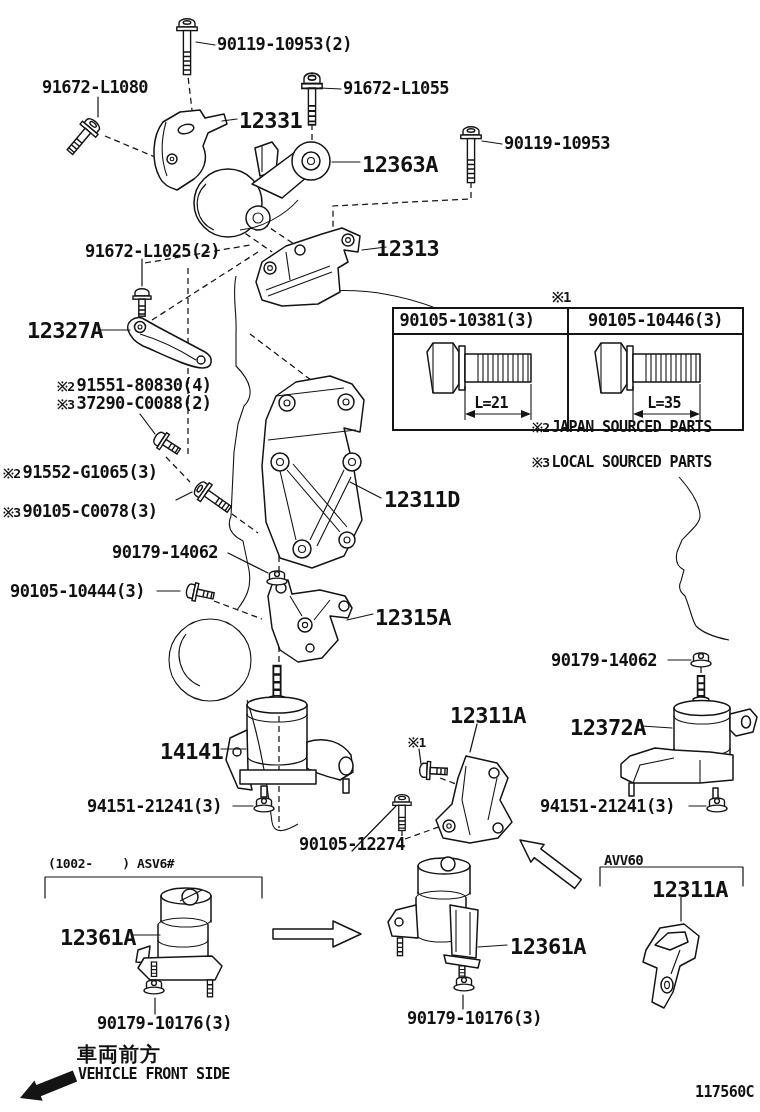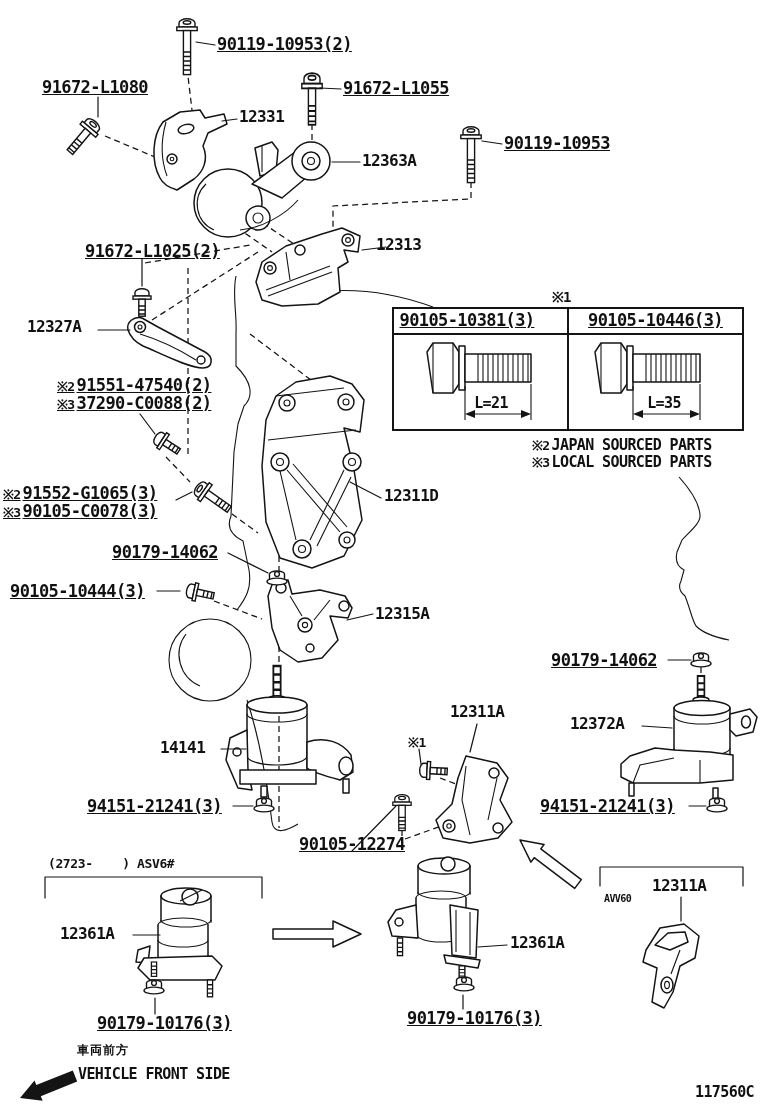--- a/index.html
+++ b/index.html
@@ -1,20 +1,20 @@
 <!DOCTYPE html>
 <html><head>
 <meta charset="utf-8">
 <style>
   html,body{margin:0;padding:0;background:#fff;}
   #stage{position:relative;width:760px;height:1112px;background:#ffffff;overflow:hidden;
          font-family:"DejaVu Sans Mono", "Liberation Mono", monospace;color:#111;}
   #stage svg{position:absolute;left:0;top:0;}
-  .lbl{position:absolute;font-weight:700;font-size:17px;line-height:1.05;white-space:pre;letter-spacing:-0.6px;text-decoration:underline;}
-  .lbl-lg{position:absolute;font-weight:700;font-size:16px;line-height:1.05;white-space:pre;letter-spacing:-0.6px;}
+  .lbl{position:absolute;font-weight:700;font-size:17px;line-height:1.05;white-space:pre;letter-spacing:-0.6px;}
+  .lbl-lg{position:absolute;font-weight:700;font-size:22px;line-height:1.05;white-space:pre;letter-spacing:-0.6px;}
   .lbl-sm{position:absolute;font-weight:700;font-size:15px;line-height:1.05;white-space:pre;letter-spacing:-0.6px;}
   .lbl-xs{position:absolute;font-weight:700;font-size:13px;line-height:1.05;white-space:pre;letter-spacing:-0.4px;}
   .flag{font-size:13px;font-weight:700;margin-right:2px;}
   .center{text-align:center;}
   .cjk{font-family:"DejaVu Sans","Liberation Sans",sans-serif;font-weight:700;}
   .ln{stroke:#141414;stroke-width:1.2;fill:none;stroke-linecap:round;stroke-linejoin:round;}
   .part{stroke:#141414;stroke-width:1.5;fill:#fff;stroke-linecap:round;stroke-linejoin:round;}
   .thin{stroke:#141414;stroke-width:1.1;fill:none;}
   .dash{stroke:#141414;stroke-width:1.25;fill:none;stroke-dasharray:6 4;}
   .boxln{stroke:#141414;stroke-width:2;fill:none;}
@@ -339,52 +339,52 @@
 <div class="lbl" style="left:217px;top:36px">90119-10953(2)</div>
 <div class="lbl" style="left:42px;top:79px">91672-L1080</div>
 <div class="lbl-lg" style="left:239px;top:109px">12331</div>
 <div class="lbl" style="left:343px;top:80px">91672-L1055</div>
 <div class="lbl-lg" style="left:362px;top:153px">12363A</div>
 <div class="lbl" style="left:504px;top:135px">90119-10953</div>
 <div class="lbl" style="left:85px;top:243px">91672-L1025(2)</div>
 <div class="lbl-lg" style="left:376px;top:237px">12313</div>
 <div class="lbl-lg" style="left:27px;top:319px">12327A</div>
 
-<div class="lbl" style="left:57px;top:377px"><span class="flag">※2</span><span>91551-47540(2)</span></div>
+<div class="lbl" style="left:57px;top:377px"><span class="flag">※2</span><span>91551-80830(4)</span></div>
 <div class="lbl" style="left:57px;top:395px"><span class="flag">※3</span><span>37290-C0088(2)</span></div>
-<div class="lbl" style="left:3px;top:485px"><span class="flag">※2</span><span>91552-G1065(3)</span></div>
+<div class="lbl" style="left:3px;top:464px"><span class="flag">※2</span><span>91552-G1065(3)</span></div>
 <div class="lbl" style="left:3px;top:503px"><span class="flag">※3</span><span>90105-C0078(3)</span></div>
 
 <div class="lbl-lg" style="left:384px;top:488px">12311D</div>
 <div class="lbl" style="left:112px;top:544px">90179-14062</div>
 <div class="lbl" style="left:10px;top:583px">90105-10444(3)</div>
 <div class="lbl-lg" style="left:375px;top:606px">12315A</div>
 <div class="lbl" style="left:551px;top:652px">90179-14062</div>
 <div class="lbl-lg" style="left:450px;top:704px">12311A</div>
 <div class="lbl-lg" style="left:570px;top:716px">12372A</div>
 <div class="lbl-xs" style="left:408px;top:736px">※1</div>
 <div class="lbl-lg" style="left:160px;top:740px">14141</div>
 <div class="lbl" style="left:87px;top:798px">94151-21241(3)</div>
 <div class="lbl" style="left:540px;top:798px">94151-21241(3)</div>
 <div class="lbl" style="left:299px;top:836px">90105-12274</div>
 
-<div class="lbl-xs" style="left:48px;top:857px">(2723-    ) ASV6#</div>
-<div class="lbl-sm" style="left:604px;top:894px;font-size:10px">AVV60</div>
+<div class="lbl-xs" style="left:48px;top:857px">(1002-    ) ASV6#</div>
+<div class="lbl-sm" style="left:604px;top:853px;font-size:14px">AVV60</div>
 <div class="lbl-lg" style="left:652px;top:878px">12311A</div>
 <div class="lbl-lg" style="left:60px;top:926px">12361A</div>
 <div class="lbl-lg" style="left:510px;top:935px">12361A</div>
 <div class="lbl" style="left:97px;top:1015px">90179-10176(3)</div>
 <div class="lbl" style="left:407px;top:1010px">90179-10176(3)</div>
 
 <div class="lbl-sm" style="left:552px;top:290px;font-size:14px">※1</div>
 <div class="lbl center" style="left:394px;top:312px;width:146px">90105-10381(3)</div>
 <div class="lbl center" style="left:569px;top:312px;width:173px">90105-10446(3)</div>
 <div class="lbl-sm center" style="left:449px;top:396px;width:84px">L=21</div>
 <div class="lbl-sm center" style="left:622px;top:396px;width:84px">L=35</div>
 
-<div class="lbl-sm" style="left:532px;top:438px"><span class="flag">※2</span><span>JAPAN SOURCED PARTS</span></div>
+<div class="lbl-sm" style="left:532px;top:420px"><span class="flag">※2</span><span>JAPAN SOURCED PARTS</span></div>
 <div class="lbl-sm" style="left:532px;top:455px"><span class="flag">※3</span><span>LOCAL SOURCED PARTS</span></div>
 
-<div class="lbl-sm cjk" style="left:77px;top:1044px;font-size:12px;letter-spacing:1px">車両前方</div>
+<div class="lbl-sm cjk" style="left:77px;top:1044px;font-size:20px;letter-spacing:1px">車両前方</div>
 <div class="lbl-sm" style="left:78px;top:1067px">VEHICLE FRONT SIDE</div>
 <div class="lbl-sm" style="left:695px;top:1085px">117560C</div>
 
 </div>
 
 </body></html>

